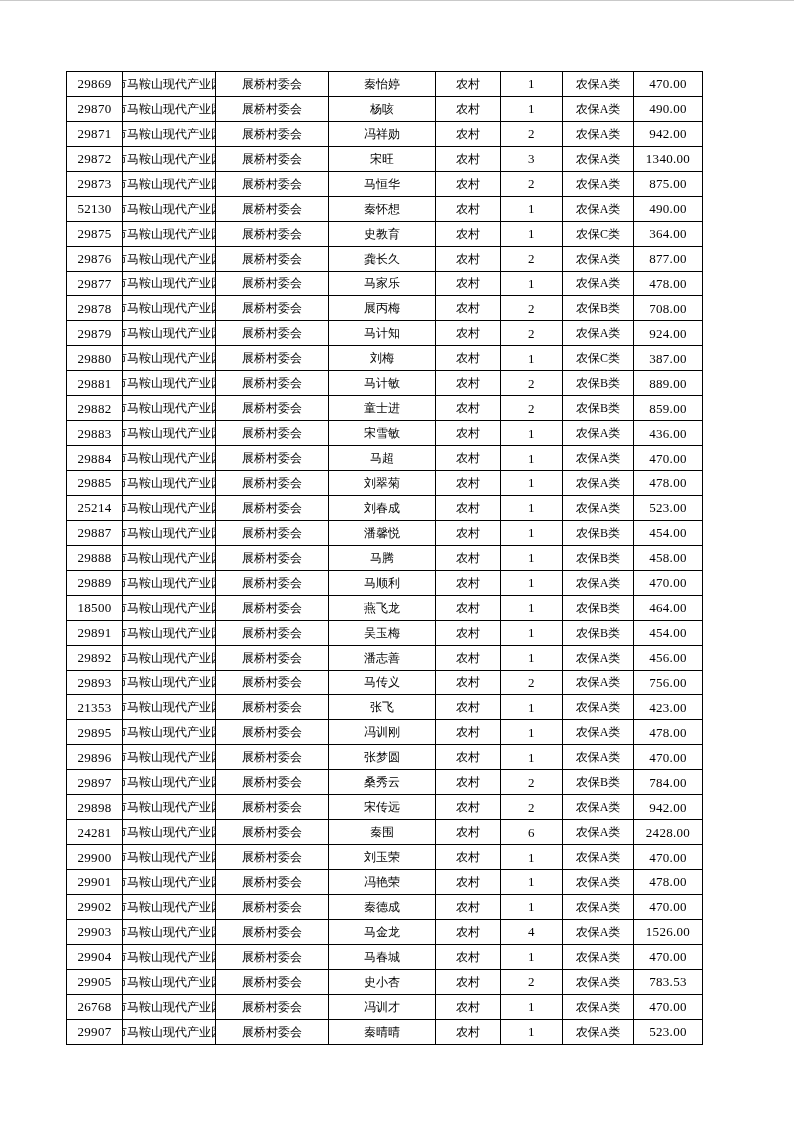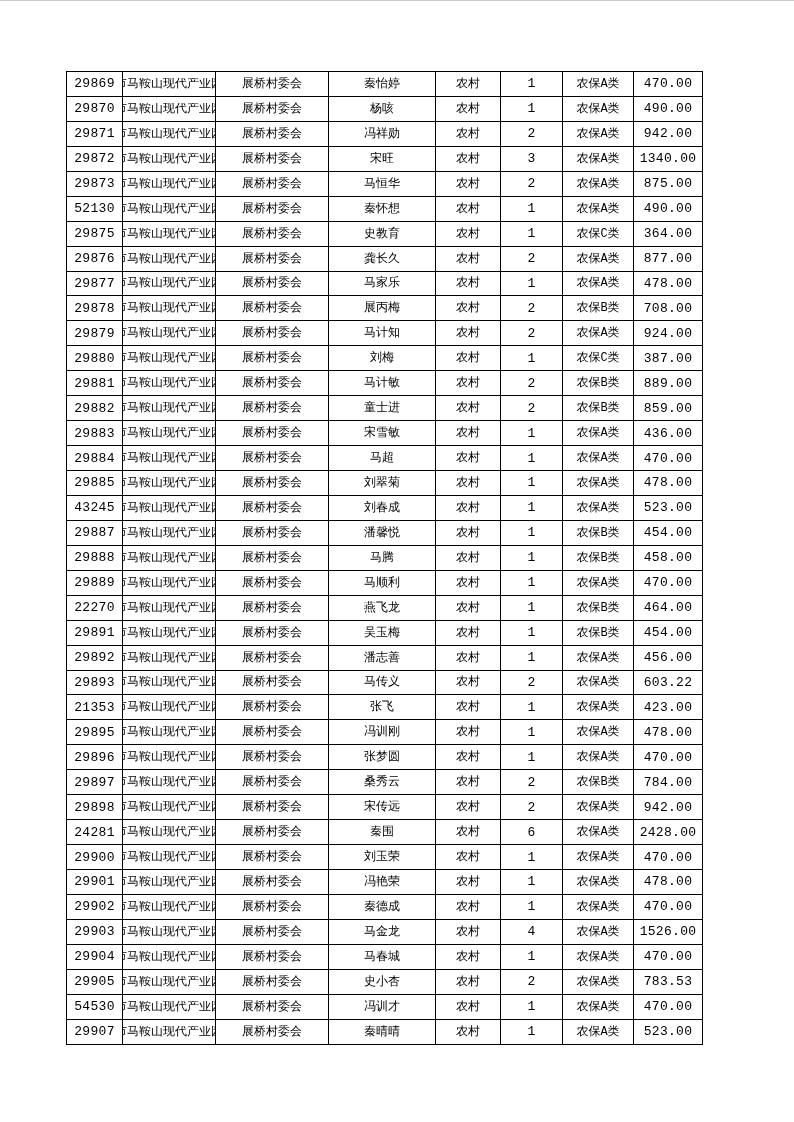--- a/index.html
+++ b/index.html
@@ -3,21 +3,21 @@
 <meta charset="utf-8">
 <style>
   html, body { margin: 0; padding: 0; }
   body { background: #ffffff; }
   .page {
     position: relative;
     width: 794px;
     height: 1122px;
     background: #ffffff;
     overflow: hidden;
-    font-family: Liberation Mono, monospace;
+    font-family: Liberation Serif, serif;
     color: #000000;
   }
   .page-top-edge {
     position: absolute;
     top: 0; left: 0;
     width: 100%; height: 1px;
     background: #c9c9c9;
   }
   table.roster {
     position: absolute;
@@ -321,21 +321,21 @@
       </td>
       <td>展桥村委会</td>
       <td>刘翠菊</td>
       <td>农村</td>
       <td class="num">1</td>
       <td>农保A类</td>
       <td class="num">478.00</td>
     </tr>
 
     <tr>
-      <td class="num">43245</td>
+      <td class="num">25214</td>
       <td>
         <div class="clip">
           <span class="clip-text">市马鞍山现代产业园</span>
         </div>
       </td>
       <td>展桥村委会</td>
       <td>刘春成</td>
       <td>农村</td>
       <td class="num">1</td>
       <td>农保A类</td>
@@ -381,21 +381,21 @@
       </td>
       <td>展桥村委会</td>
       <td>马顺利</td>
       <td>农村</td>
       <td class="num">1</td>
       <td>农保A类</td>
       <td class="num">470.00</td>
     </tr>
 
     <tr>
-      <td class="num">22270</td>
+      <td class="num">18500</td>
       <td>
         <div class="clip">
           <span class="clip-text">市马鞍山现代产业园</span>
         </div>
       </td>
       <td>展桥村委会</td>
       <td>燕飞龙</td>
       <td>农村</td>
       <td class="num">1</td>
       <td>农保B类</td>
@@ -437,21 +437,21 @@
       <td>
         <div class="clip">
           <span class="clip-text">市马鞍山现代产业园</span>
         </div>
       </td>
       <td>展桥村委会</td>
       <td>马传义</td>
       <td>农村</td>
       <td class="num">2</td>
       <td>农保A类</td>
-      <td class="num">603.22</td>
+      <td class="num">756.00</td>
     </tr>
 
     <tr>
       <td class="num">21353</td>
       <td>
         <div class="clip">
           <span class="clip-text">市马鞍山现代产业园</span>
         </div>
       </td>
       <td>展桥村委会</td>
@@ -621,21 +621,21 @@
       </td>
       <td>展桥村委会</td>
       <td>史小杏</td>
       <td>农村</td>
       <td class="num">2</td>
       <td>农保A类</td>
       <td class="num">783.53</td>
     </tr>
 
     <tr>
-      <td class="num">54530</td>
+      <td class="num">26768</td>
       <td>
         <div class="clip">
           <span class="clip-text">市马鞍山现代产业园</span>
         </div>
       </td>
       <td>展桥村委会</td>
       <td>冯训才</td>
       <td>农村</td>
       <td class="num">1</td>
       <td>农保A类</td>

